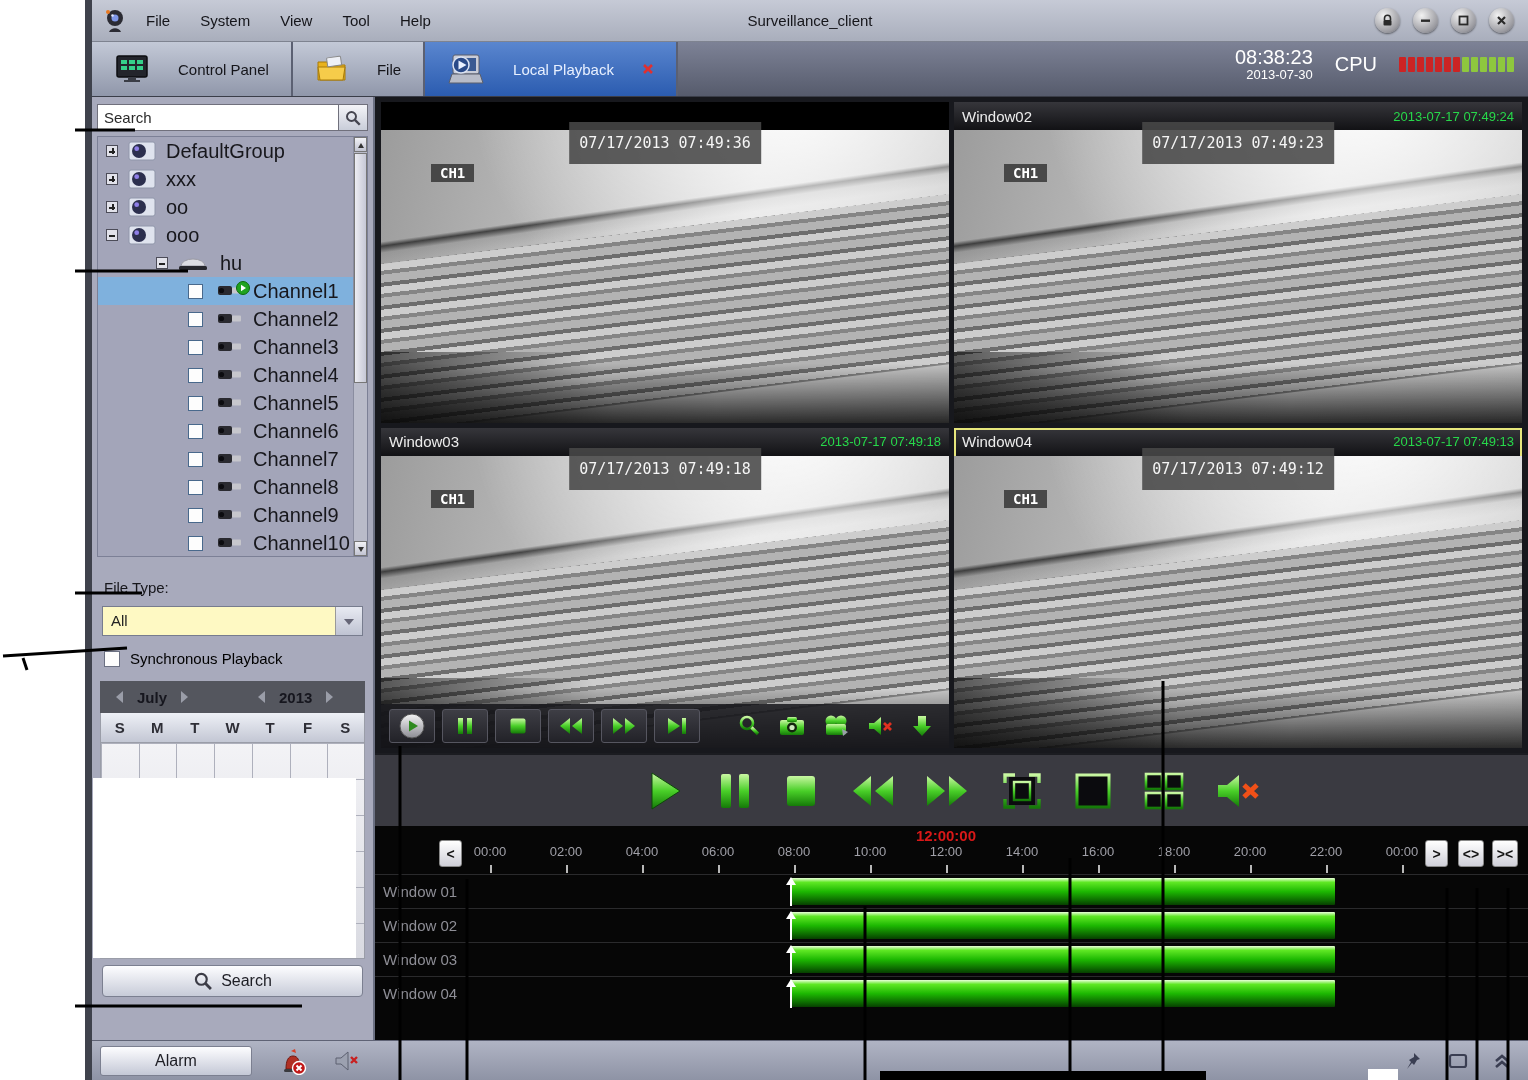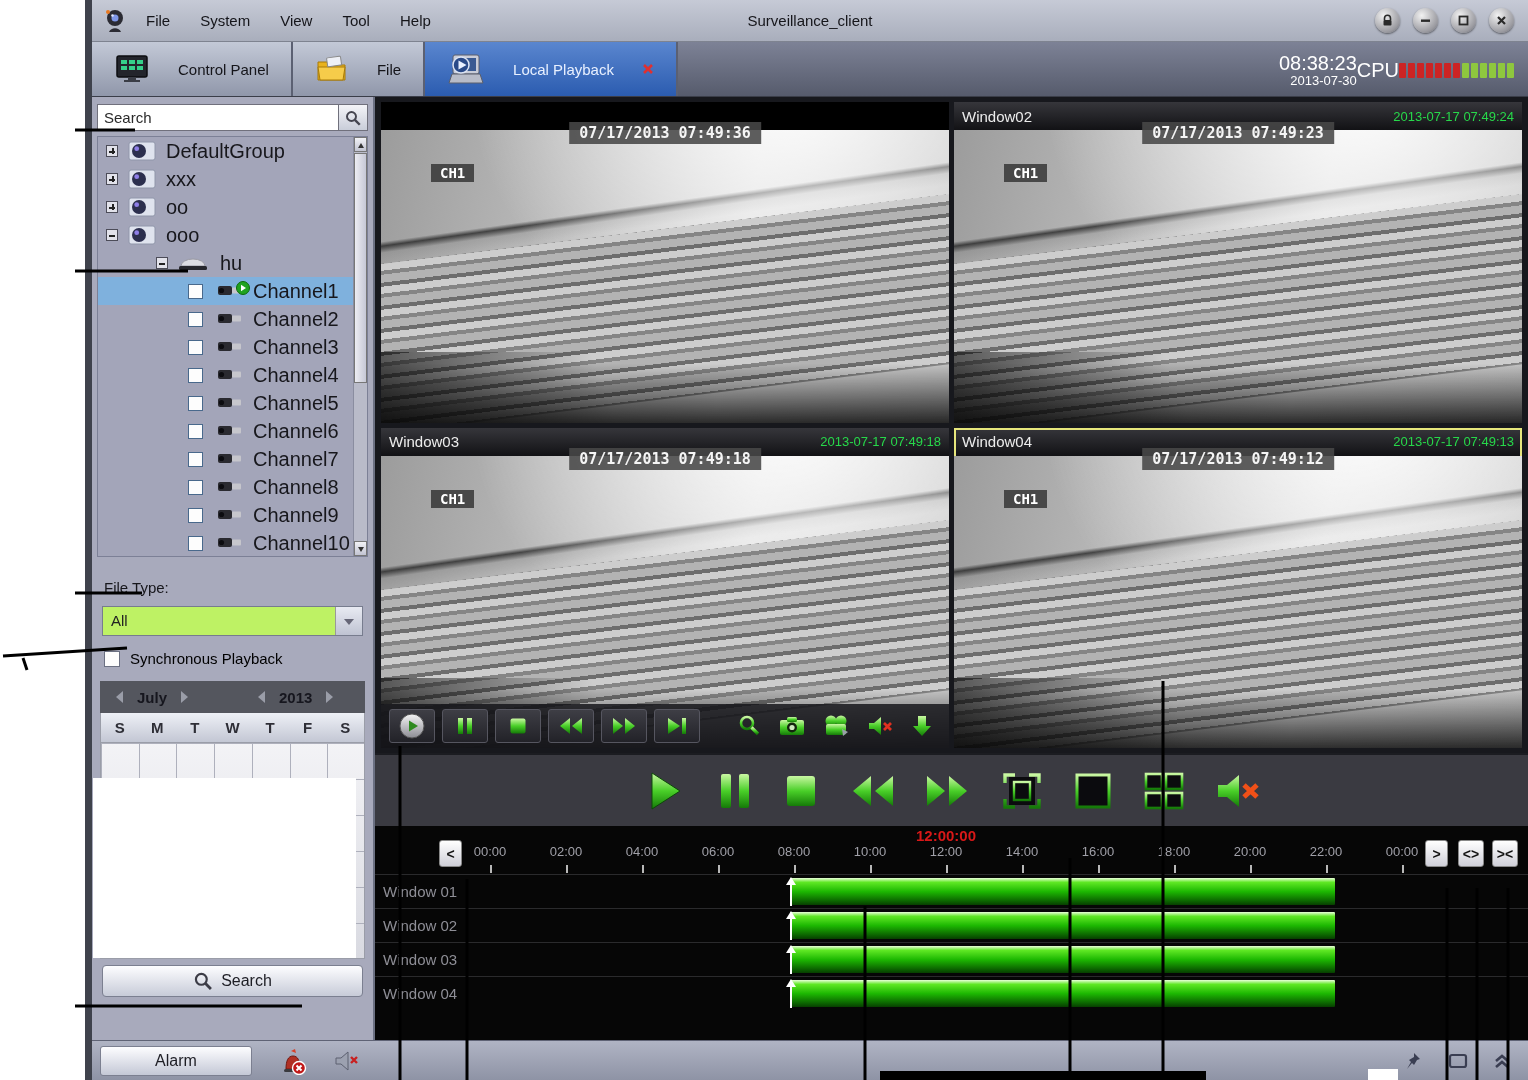--- a/index.html
+++ b/index.html
@@ -22,21 +22,21 @@
           background:radial-gradient(circle at 35% 30%, #f2f2f2, #9a9aa0 70%, #5a5a60);
           box-shadow:0 1px 2px rgba(0,0,0,.5); display:flex; align-items:center; justify-content:center; }
 
   
   .toolbar { position:relative; height:55px; background:linear-gradient(#7d8296,#565b6c);
              display:flex; align-items:stretch; border-bottom:1px solid #3a3d48; }
   .tab { display:flex; align-items:center; gap:28px; padding:0 22px; font-size:15px; color:#15151a;
          background:linear-gradient(#c3c9d7,#9097aa); border-right:2px solid #5b6072; min-width:190px; }
   .tab.small { min-width:130px; }
   .tab.active { background:linear-gradient(#5a86cf,#2b5cb0); color:#e8f0ff; }
-  .clockbox { position:absolute; right:14px; top:11px; display:flex; align-items:center; gap:0; color:#fff; }
+  .clockbox { position:absolute; right:14px; top:5px; display:flex; align-items:center; gap:22px; color:#fff; }
   .tstack { text-align:right; line-height:1.05; }
   .t-time { font-size:20px; }
   .t-date { font-size:13px; }
   .cpu-label { font-size:20px; }
   .cpu-meter { display:flex; gap:2px; }
   .cpu-meter i { width:7px; height:15px; border-radius:1px; }
   .cpu-meter i.r { background:#cc2424; } .cpu-meter i.g { background:#8ec73e; }
 
   
   .body { display:flex; height:943px; }
@@ -64,21 +64,21 @@
   .trow.sel { background:#7fb1dd; }
   .vsb { position:absolute; right:0; top:0; bottom:0; width:14px; background:#b9bbc9; border-left:1px solid #8a8da0; }
   .vsb .up,.vsb .dn { position:absolute; left:0; width:13px; height:15px; background:linear-gradient(#f2f2f6,#c2c4d2); border:1px solid #777; }
   .vsb .up { top:0; } .vsb .dn { bottom:0; }
   .vsb .up::after,.vsb .dn::after { content:""; position:absolute; left:3px; border-left:3px solid transparent; border-right:3px solid transparent; }
   .vsb .up::after { top:5px; border-bottom:5px solid #333; }
   .vsb .dn::after { top:5px; border-top:5px solid #333; }
   .vsb .thumb { position:absolute; left:0; width:13px; top:16px; height:230px; background:linear-gradient(90deg,#ececf2,#c6c8d6); border:1px solid #777; }
 
   .ft-label { margin:22px 0 0 12px; font-size:15px; color:#17171c; }
-  .dropdown { display:flex; margin:10px 10px 0 10px; height:30px; border:1px solid #777c8e; background:#bef264; }
+  .dropdown { display:flex; margin:10px 10px 0 10px; height:30px; border:1px solid #777c8e; background:#fef9c3; }
   .dropdown .val { flex:1; font-size:15px; color:#222; padding:5px 0 0 8px; }
   .dd-btn { width:27px; background:linear-gradient(#e8eaf2,#bfc3d2); border-left:1px solid #999; position:relative; cursor:pointer; }
   .dd-btn::after { content:""; position:absolute; left:8px; top:12px; border-left:5px solid transparent; border-right:5px solid transparent; border-top:6px solid #667; }
   .syncrow { display:flex; align-items:center; gap:10px; margin:14px 0 0 12px; }
   .syncrow .chk2 { width:16px; height:16px; background:#fdfdfd; border:1px solid #6b7082; }
   .syncrow .lbl { font-size:15px; color:#000000; }
 
   .calendar { margin:14px 8px 0 8px; }
   .cal-head { height:32px; background:#54565e; display:flex; align-items:center; font-size:15px; font-weight:bold; color:#16161e; position:relative; }
   .cal-arrow { width:0; height:0; border-top:6px solid transparent; border-bottom:6px solid transparent; }
@@ -121,22 +121,22 @@
              radial-gradient(ellipse at 72% -12%, rgba(255,255,255,.95), rgba(255,255,255,0) 55%),
              linear-gradient(172deg, rgba(0,0,0,0) 30%, rgba(30,30,30,.75) 31.2%, rgba(120,120,120,.25) 33%, rgba(0,0,0,0) 36%),
              linear-gradient(100deg,#9c9c9c,#dadada 62%,#c2c2c2); }
   .scene::before { content:""; position:absolute; left:-6%; right:-6%; top:34%; height:58%;
            transform:skewY(-7deg);
            background:repeating-linear-gradient(180deg,#cdcdcd 0 7px,#858585 7px 11px,#b3b3b3 11px 19px,#6d6d6d 19px 23px); }
   .scene::after { content:""; position:absolute; left:0; right:0; bottom:-2%; height:26%;
            background:linear-gradient(to top, rgba(8,8,8,.9), rgba(8,8,8,0) 85%),
                       linear-gradient(70deg, rgba(0,0,0,.65), rgba(0,0,0,0) 40%); }
   .osd { position:absolute; top:20px; left:50%; transform:translateX(-50%); background:rgba(72,72,72,.88);
-         color:#f5f5f5; font-family:"DejaVu Sans Mono", monospace; font-weight:bold; font-size:15px;
-         padding:2px 10px; white-space:nowrap; z-index:3; }
+         color:#f5f5f5; font-family:"DejaVu Sans Mono", monospace; font-weight:normal; font-size:15px;
+         padding:12px 10px; white-space:nowrap; z-index:3; }
   .chlab { position:absolute; top:62px; left:50px; background:rgba(58,58,58,.88); color:#fff;
            font-family:"DejaVu Sans Mono", monospace; font-weight:bold; font-size:14px; padding:1px 9px; z-index:3; }
   .vw-tools { position:absolute; left:0; right:0; bottom:0; height:44px; background:rgba(22,22,26,.84);
               display:flex; align-items:center; padding-left:8px; gap:7px; z-index:4; }
   .wbtn { width:46px; height:34px; background:linear-gradient(#3e3e45,#222228); border:1px solid #565660;
           border-radius:3px; display:flex; align-items:center; justify-content:center; cursor:pointer; }
   .wt-right { margin-left:auto; margin-right:16px; display:flex; gap:18px; align-items:center; }
   .wt-right .ic { cursor:pointer; display:flex; }
 
   

